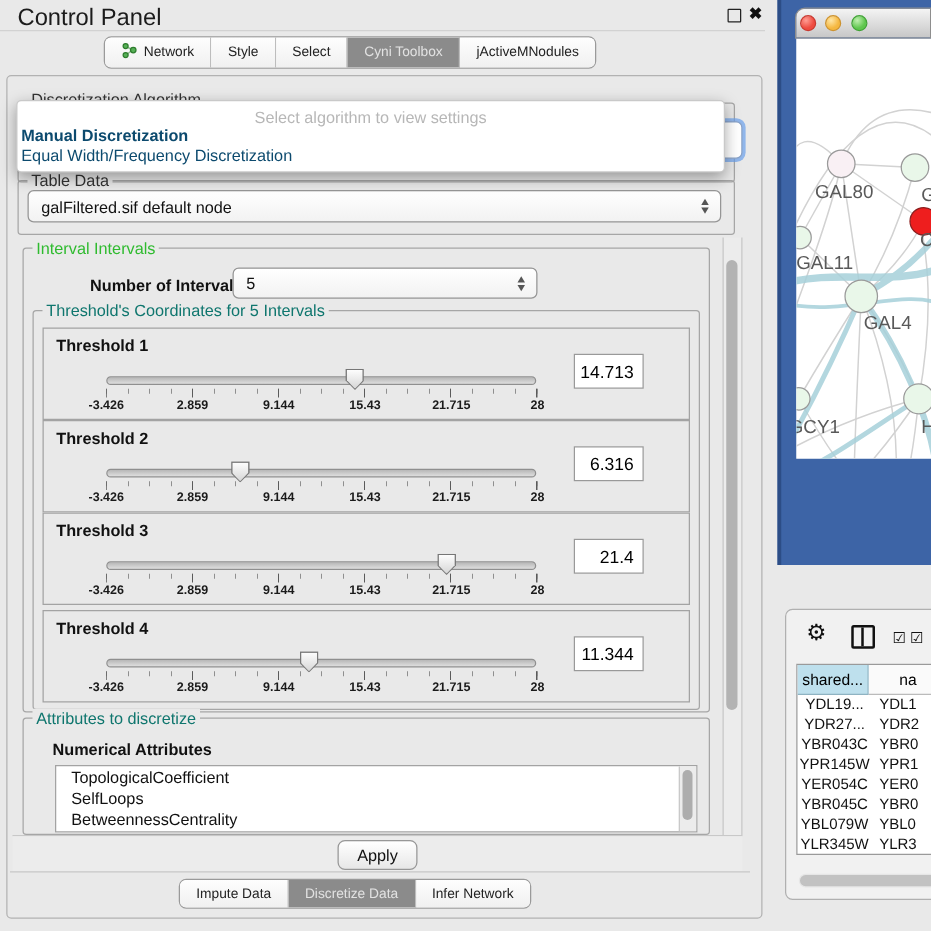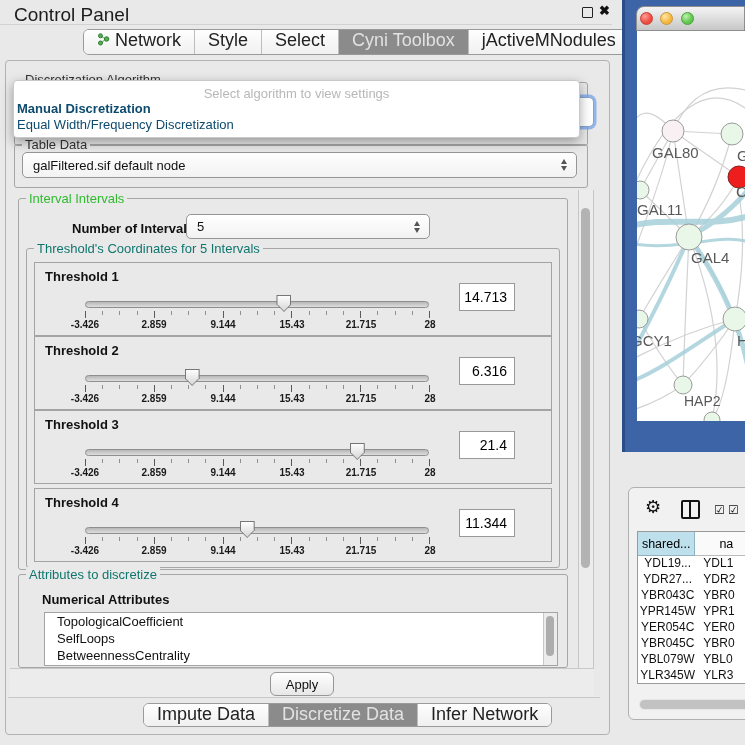--- a/index.html
+++ b/index.html
@@ -5,21 +5,21 @@
   html,body{margin:0;padding:0;background:#e9e9e9;font-family:"Liberation Sans",sans-serif;}
   #screen{position:relative;width:745px;height:745px;background:#e9e9e9;overflow:hidden;}
   .abs{position:absolute;}
   
   .titlebar{left:0;top:0;width:612px;height:24px;border-bottom:1px solid #d2d2d2;}
   .titlebar .title{position:absolute;left:14px;top:4px;font-size:19px;color:#1c1c1c;}
   .float-ic{position:absolute;left:582px;top:7px;width:9px;height:9px;border:1.5px solid #222;border-radius:1px;}
   .close-ic{position:absolute;left:599px;top:3px;font-size:13px;font-weight:bold;color:#111;}
   
   .seg{display:flex;border:1px solid #9a9a9a;border-radius:6px;overflow:hidden;background:#fff;height:26px;box-sizing:border-box;}
-  .seg .tab{display:flex;align-items:flex-start;gap:5px;padding:0 13px;font-size:18px;color:#222;background:linear-gradient(#fefefe,#f0f0f0);border-right:1px solid #bdbdbd;cursor:default;white-space:nowrap;}
+  .seg .tab{display:flex;align-items:center;gap:5px;padding:0 13px;font-size:11px;color:#222;background:linear-gradient(#fefefe,#f0f0f0);border-right:1px solid #bdbdbd;cursor:default;white-space:nowrap;}
   .seg .tab:last-child{border-right:none;}
   .seg .tab.sel{background:#8b8b8b;color:#e2e2e2;}
   
   .outerpanel{left:5px;top:60px;width:603px;height:673px;border:1px solid #b2b2b2;border-radius:4px;background:#e9e9e9;}
   .grp{position:absolute;border:1px solid #a6a6a6;border-radius:3px;}
   .legend{position:absolute;font-size:13px;color:#333;background:#e9e9e9;padding:0 3px;white-space:nowrap;}
   .legend.green{color:#2fbb2f;}
   .legend.blue{color:#0f766e;}
   .combo{position:absolute;display:flex;align-items:center;background:linear-gradient(#ffffff,#f2f2f2);border:1px solid #969696;border-radius:5px;font-size:13px;color:#111;padding-left:10px;box-sizing:border-box;}
   .spin{margin-left:auto;margin-right:9px;display:flex;flex-direction:column;align-items:center;}
@@ -54,21 +54,21 @@
   .sep{position:absolute;left:10px;width:584px;height:0;border-top:1px solid #c8c8c8;}
   .apply-strip{position:absolute;left:10px;top:669px;width:584px;height:28px;background:#ececec;}
   .btn{position:absolute;display:flex;align-items:center;justify-content:center;background:linear-gradient(#ffffff,#e7e7e7);border:1px solid #979797;border-radius:6px;font-size:13px;color:#111;}
   
   .mdi{left:622px;top:0;width:123px;height:452px;background:#3d64a6;border-left:3px solid #2c4d86;}
   .mac-titlebar{left:636px;top:6px;width:109px;height:25px;background:linear-gradient(#f4f4f4,#c7c7c7);border:1px solid #8e8e8e;border-radius:8px 0 0 0;box-sizing:border-box;}
   .light{position:absolute;top:12px;width:13px;height:13px;border-radius:50%;box-sizing:border-box;}
   .light.red{left:640px;background:radial-gradient(circle at 35% 30%,#ff9d94,#ee4b40 60%);border:1px solid #c93a31;}
   .light.yellow{left:660px;background:radial-gradient(circle at 35% 30%,#ffe6a6,#f5b73f 60%);border:1px solid #cd9330;}
   .light.green{left:681px;background:radial-gradient(circle at 35% 30%,#c0f0b0,#5fc64e 60%);border:1px solid #41a337;}
-  .canvas{left:637px;top:31px;width:108px;height:390px;background:#fff;overflow:hidden;}
+  .canvas{left:637px;top:31px;width:108px;height:336px;background:#fff;overflow:hidden;}
   .tp-header{left:622px;top:452px;width:123px;height:33px;background:#e4e4e4;}
   .tp-header span{position:absolute;left:10px;top:9px;font-size:13px;color:#1c1c1c;}
   .tablewin{left:628px;top:487px;width:130px;height:231px;background:#f1f1f1;border:1px solid #b0b0b0;border-radius:6px;}
   .gear{position:absolute;left:16px;top:8px;font-size:18px;color:#111;font-family:"DejaVu Sans",sans-serif;}
   .splitic{position:absolute;left:52px;top:12px;width:15px;height:15px;border:2px solid #111;border-radius:2px;}
   .splitic:after{content:"";position:absolute;left:6px;top:0;width:2px;height:15px;background:#111;}
   .cbx{position:absolute;top:15px;font-size:12px;color:#111;font-family:"DejaVu Sans",sans-serif;}
   .tbl{position:absolute;left:8px;top:43px;width:121px;height:153px;background:#fff;border:1px solid #9a9a9a;overflow:hidden;box-sizing:border-box;}
   .tbl .hrow{display:flex;height:24px;}
   .tbl .hcell{box-sizing:border-box;font-size:12.5px;display:flex;align-items:center;}

